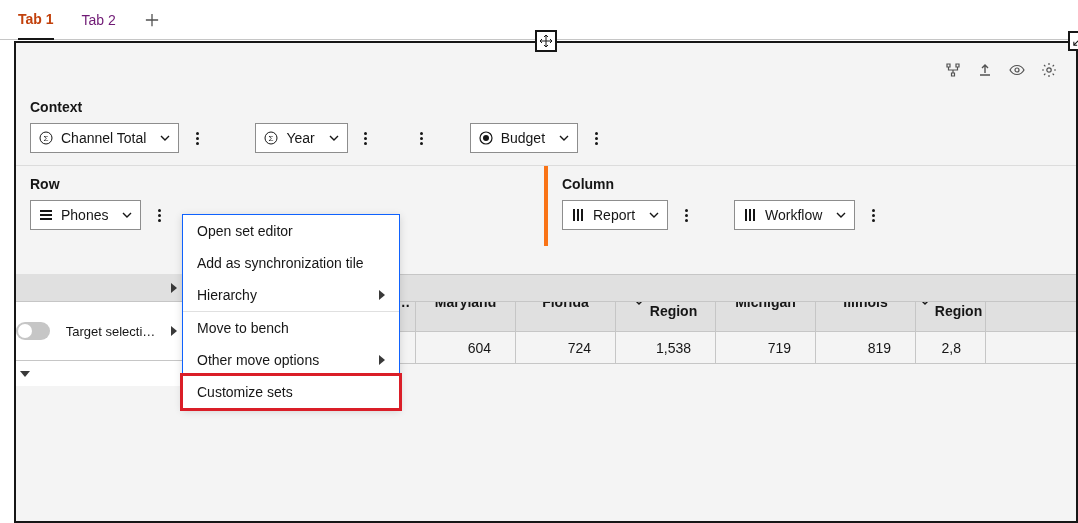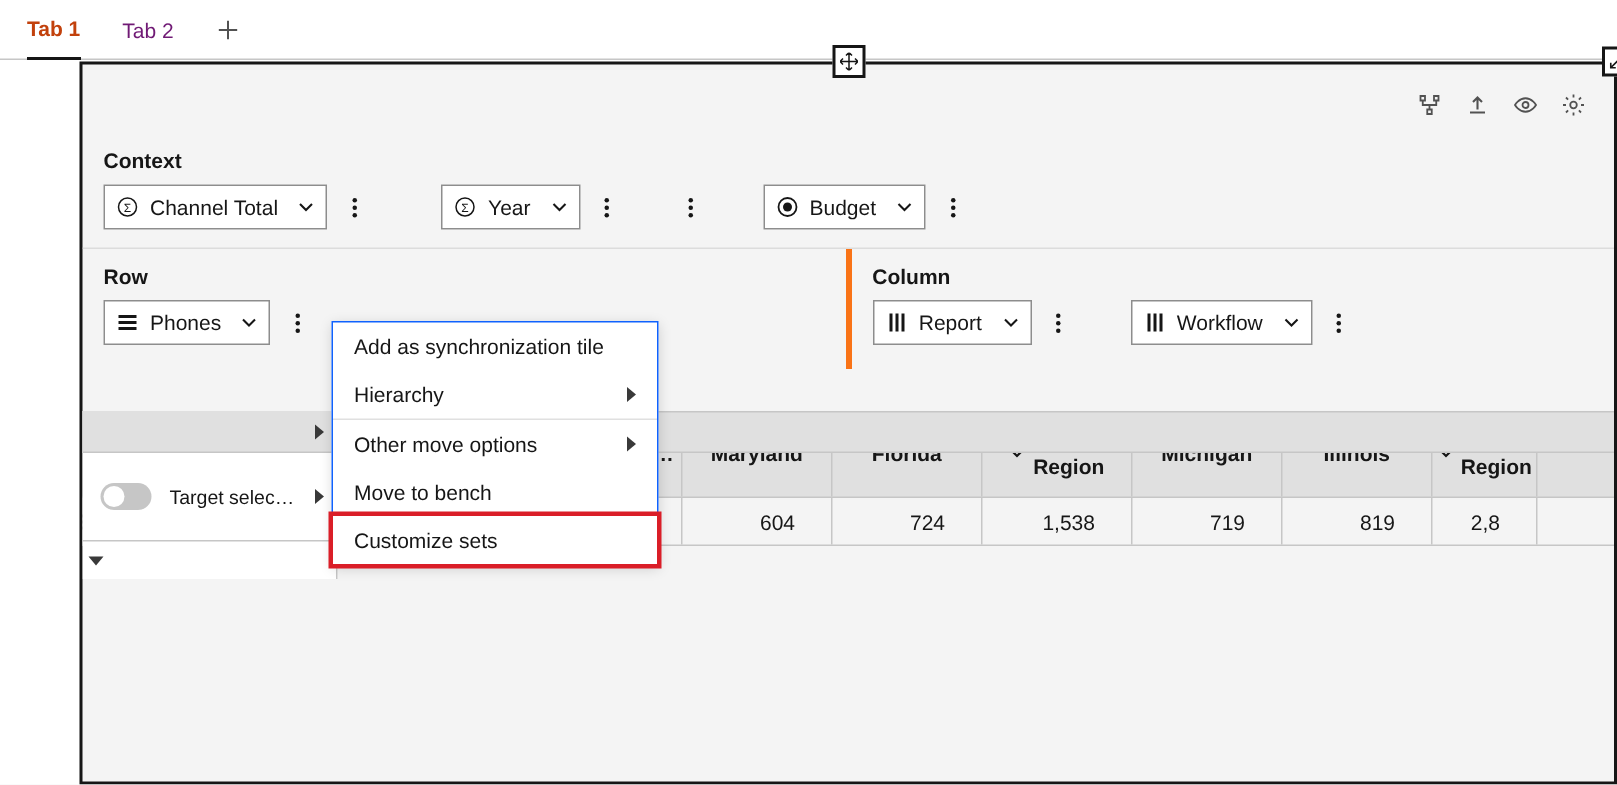--- a/index.html
+++ b/index.html
@@ -40,21 +40,21 @@
     width: 16px; height: 16px;
     display: flex; align-items: center; justify-content: center;
     color: #525252;
     cursor: pointer;
     font-size: 18px;
   }
 
   
   .canvas-wrap {
     position: absolute;
-    top: 41px; left: 14px; right: 0; bottom: 0; margin-left: 39px;
+    top: 41px; left: 14px; right: 0; bottom: 0;
   }
   .canvas {
     position: absolute;
     inset: 0;
     border: 2px solid #161616;
     background: #f4f4f4;
     overflow: hidden;
   }
   .handle-move {
     position: absolute;
@@ -155,25 +155,26 @@
     z-index: 1;
   }
   .left-panel .panel-top {
     height: 28px;
     border-bottom: 1px solid #c6c6c6;
     background: #e0e0e0;
     display: flex; align-items: center; justify-content: flex-end;
     padding-right: 8px;
   }
   .left-panel .panel-body {
-    padding: 10px 8px 10px 12px;
+    padding: 10px 8px 10px 0;
     display: flex;
     align-items: center;
     gap: 12px;
     height: 58px;
+    text-align: center;
   }
   .toggle {
     position: relative;
     width: 34px; height: 18px;
     background: #c6c6c6;
     border-radius: 9px;
     cursor: pointer;
   }
   .toggle::after {
     content: "";
@@ -567,34 +568,37 @@
           </div>
       </div>
 
       <div style="position:absolute;top:0;left:170px;right:0;height:28px;background:#e0e0e0;border-bottom:1px solid #c6c6c6;border-top:1px solid #c6c6c6;"></div>
       <div style="position:absolute;top:0;left:0;width:170px;height:28px;background:#e0e0e0;border-bottom:1px solid #c6c6c6;border-top:1px solid #c6c6c6;display:flex;align-items:center;justify-content:flex-end;padding-right:8px;">
       </div>
     </div>
 
     <div class="context-menu">
       <div class="menu-item">
+          <span>Open set editor</span>
+        </div>
+      <div class="menu-item">
           <span>Add as synchronization tile</span>
         </div>
       <div class="menu-item">
         <span>Hierarchy</span>
         <div class="caret-tri submenu-caret"></div>
       </div>
       <div class="menu-sep"></div>
       <div class="menu-item">
+          <span>Move to bench</span>
+        </div>
+      <div class="menu-item">
         <span>Other move options</span>
         <div class="caret-tri submenu-caret"></div>
       </div>
-      <div class="menu-item">
-          <span>Move to bench</span>
-        </div>
       <div class="menu-item highlighted">
           <span>Customize sets</span>
         </div>
     </div>
 
   </div>
 
   <div class="handle-move">
     <svg viewBox="0 0 12 12" width="12" height="12">
         <path d="M6 0v12M0 6h12M6 0l-2 2M6 0l2 2M6 12l-2-2M6 12l2-2M0 6l2-2M0 6l2 2M12 6l-2-2M12 6l-2 2" stroke="#161616" stroke-width="1" fill="none"></path>

